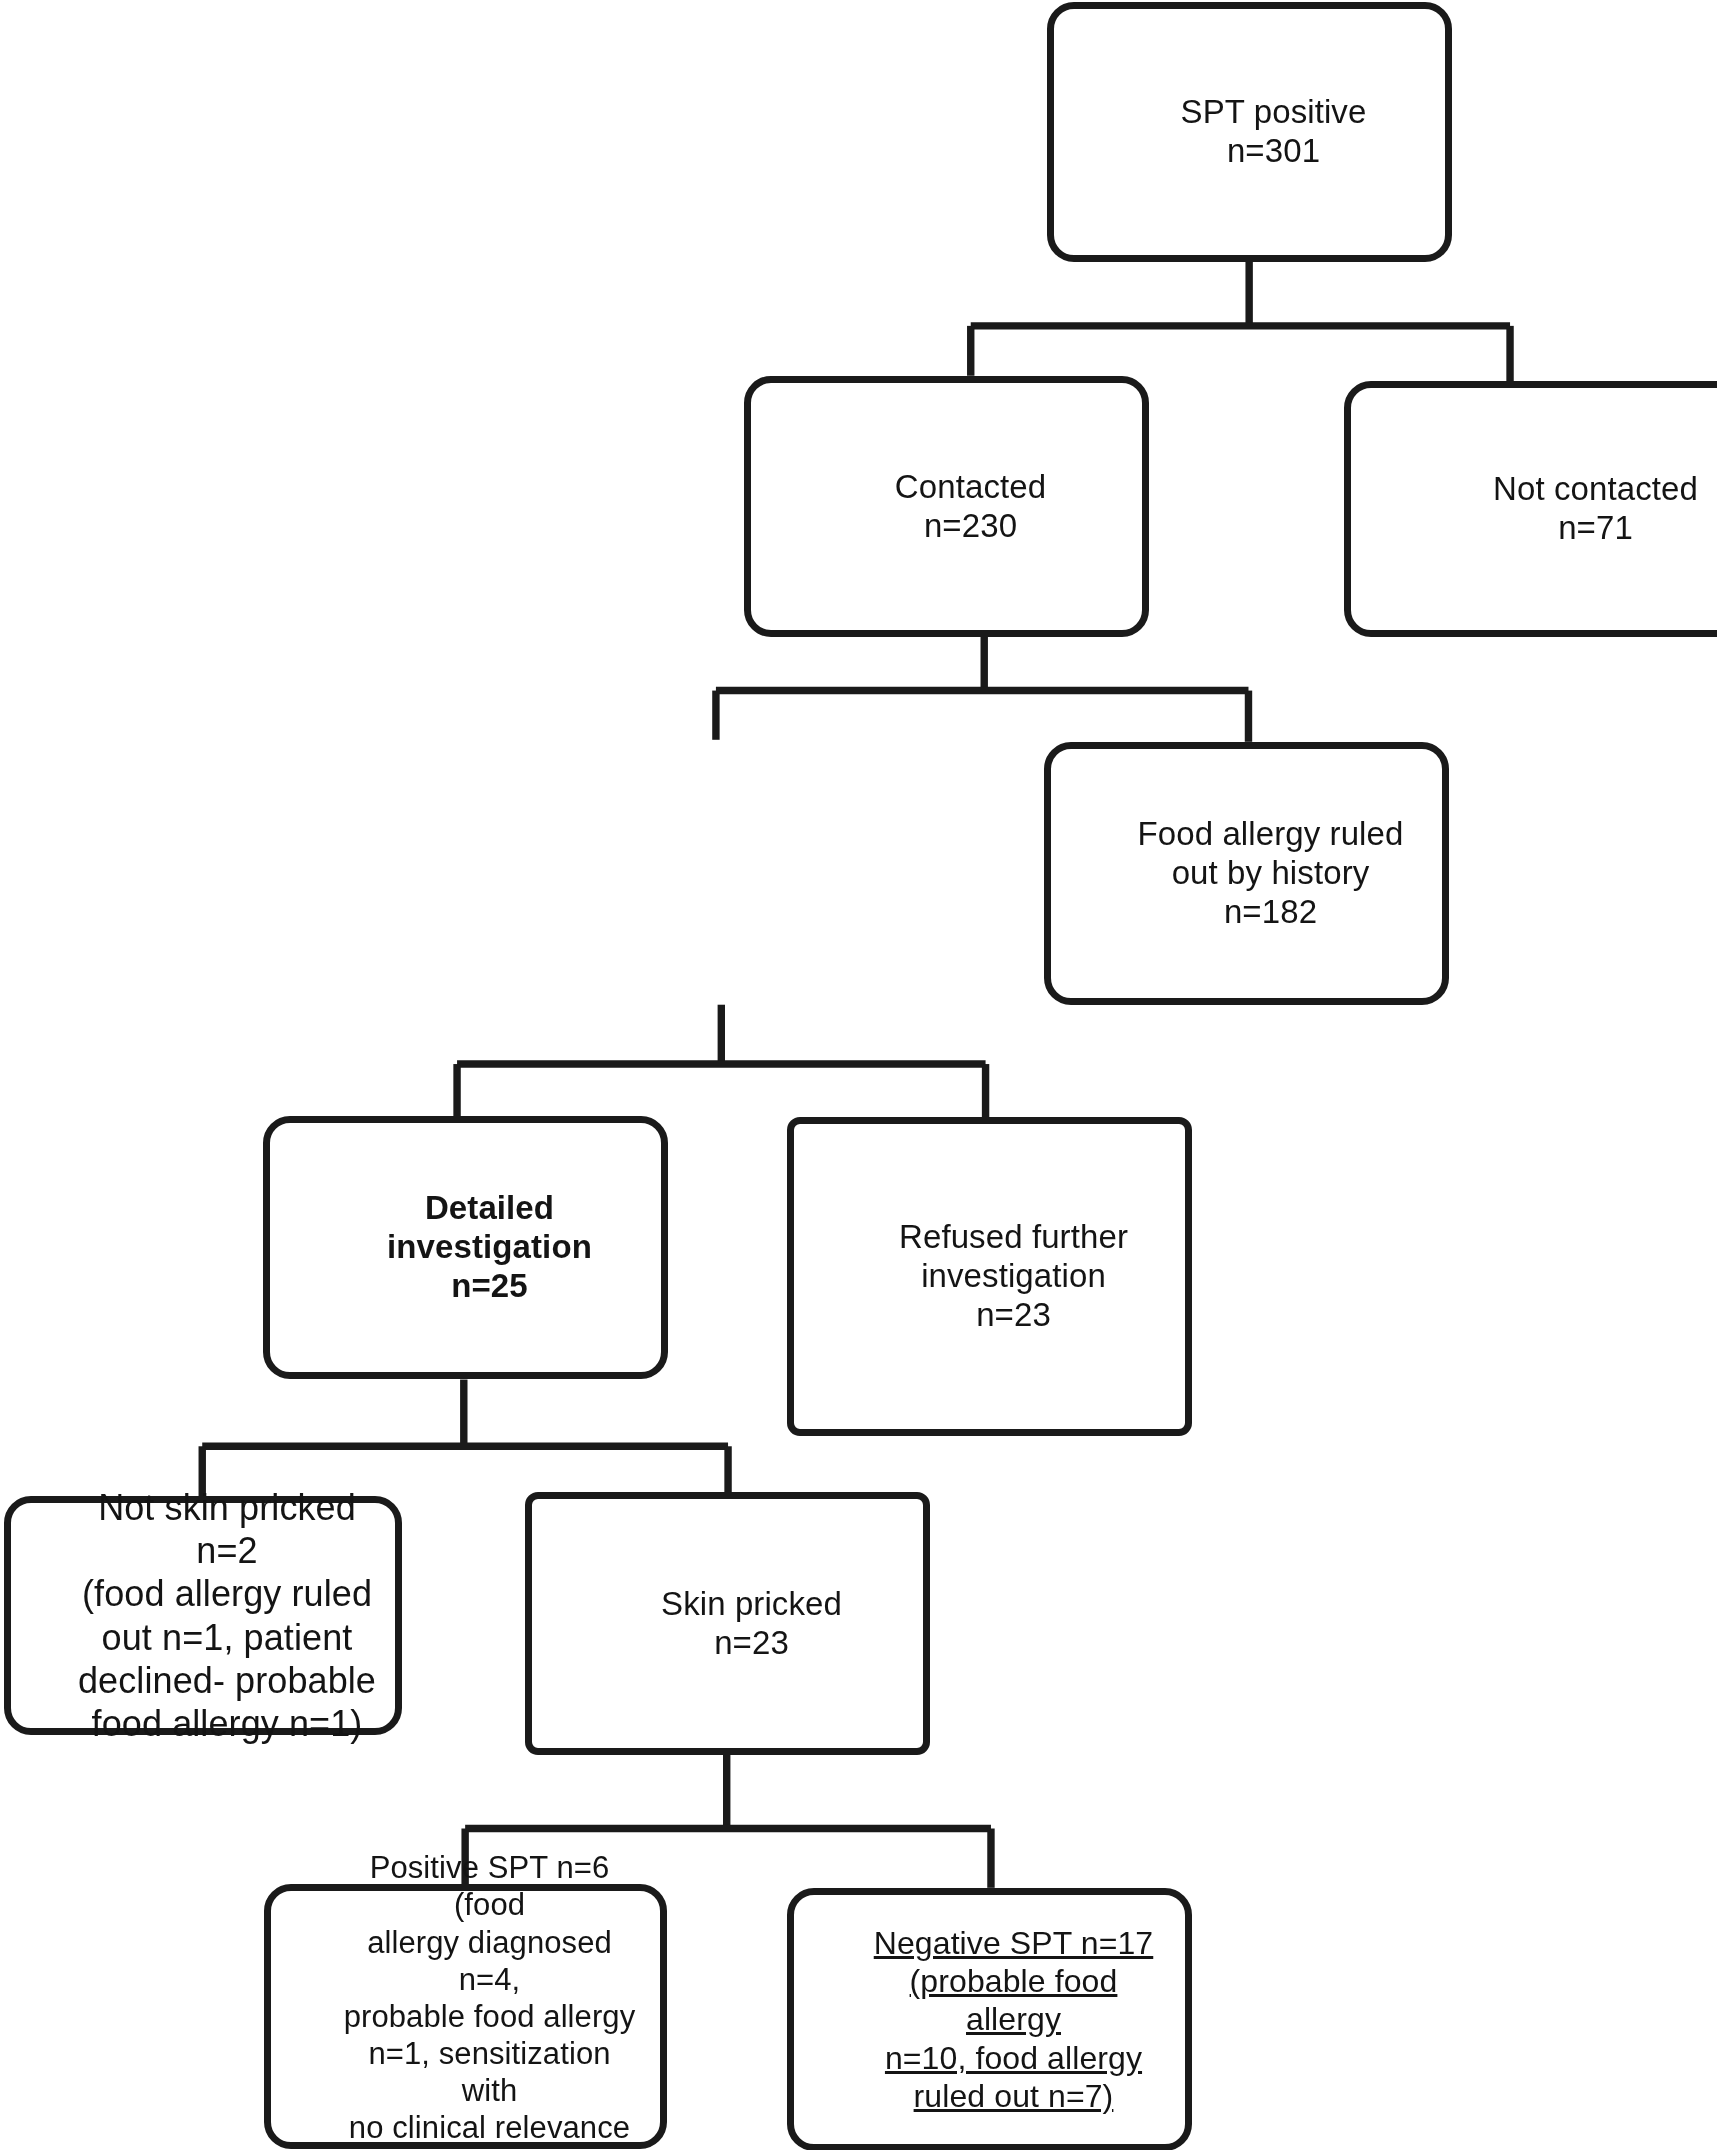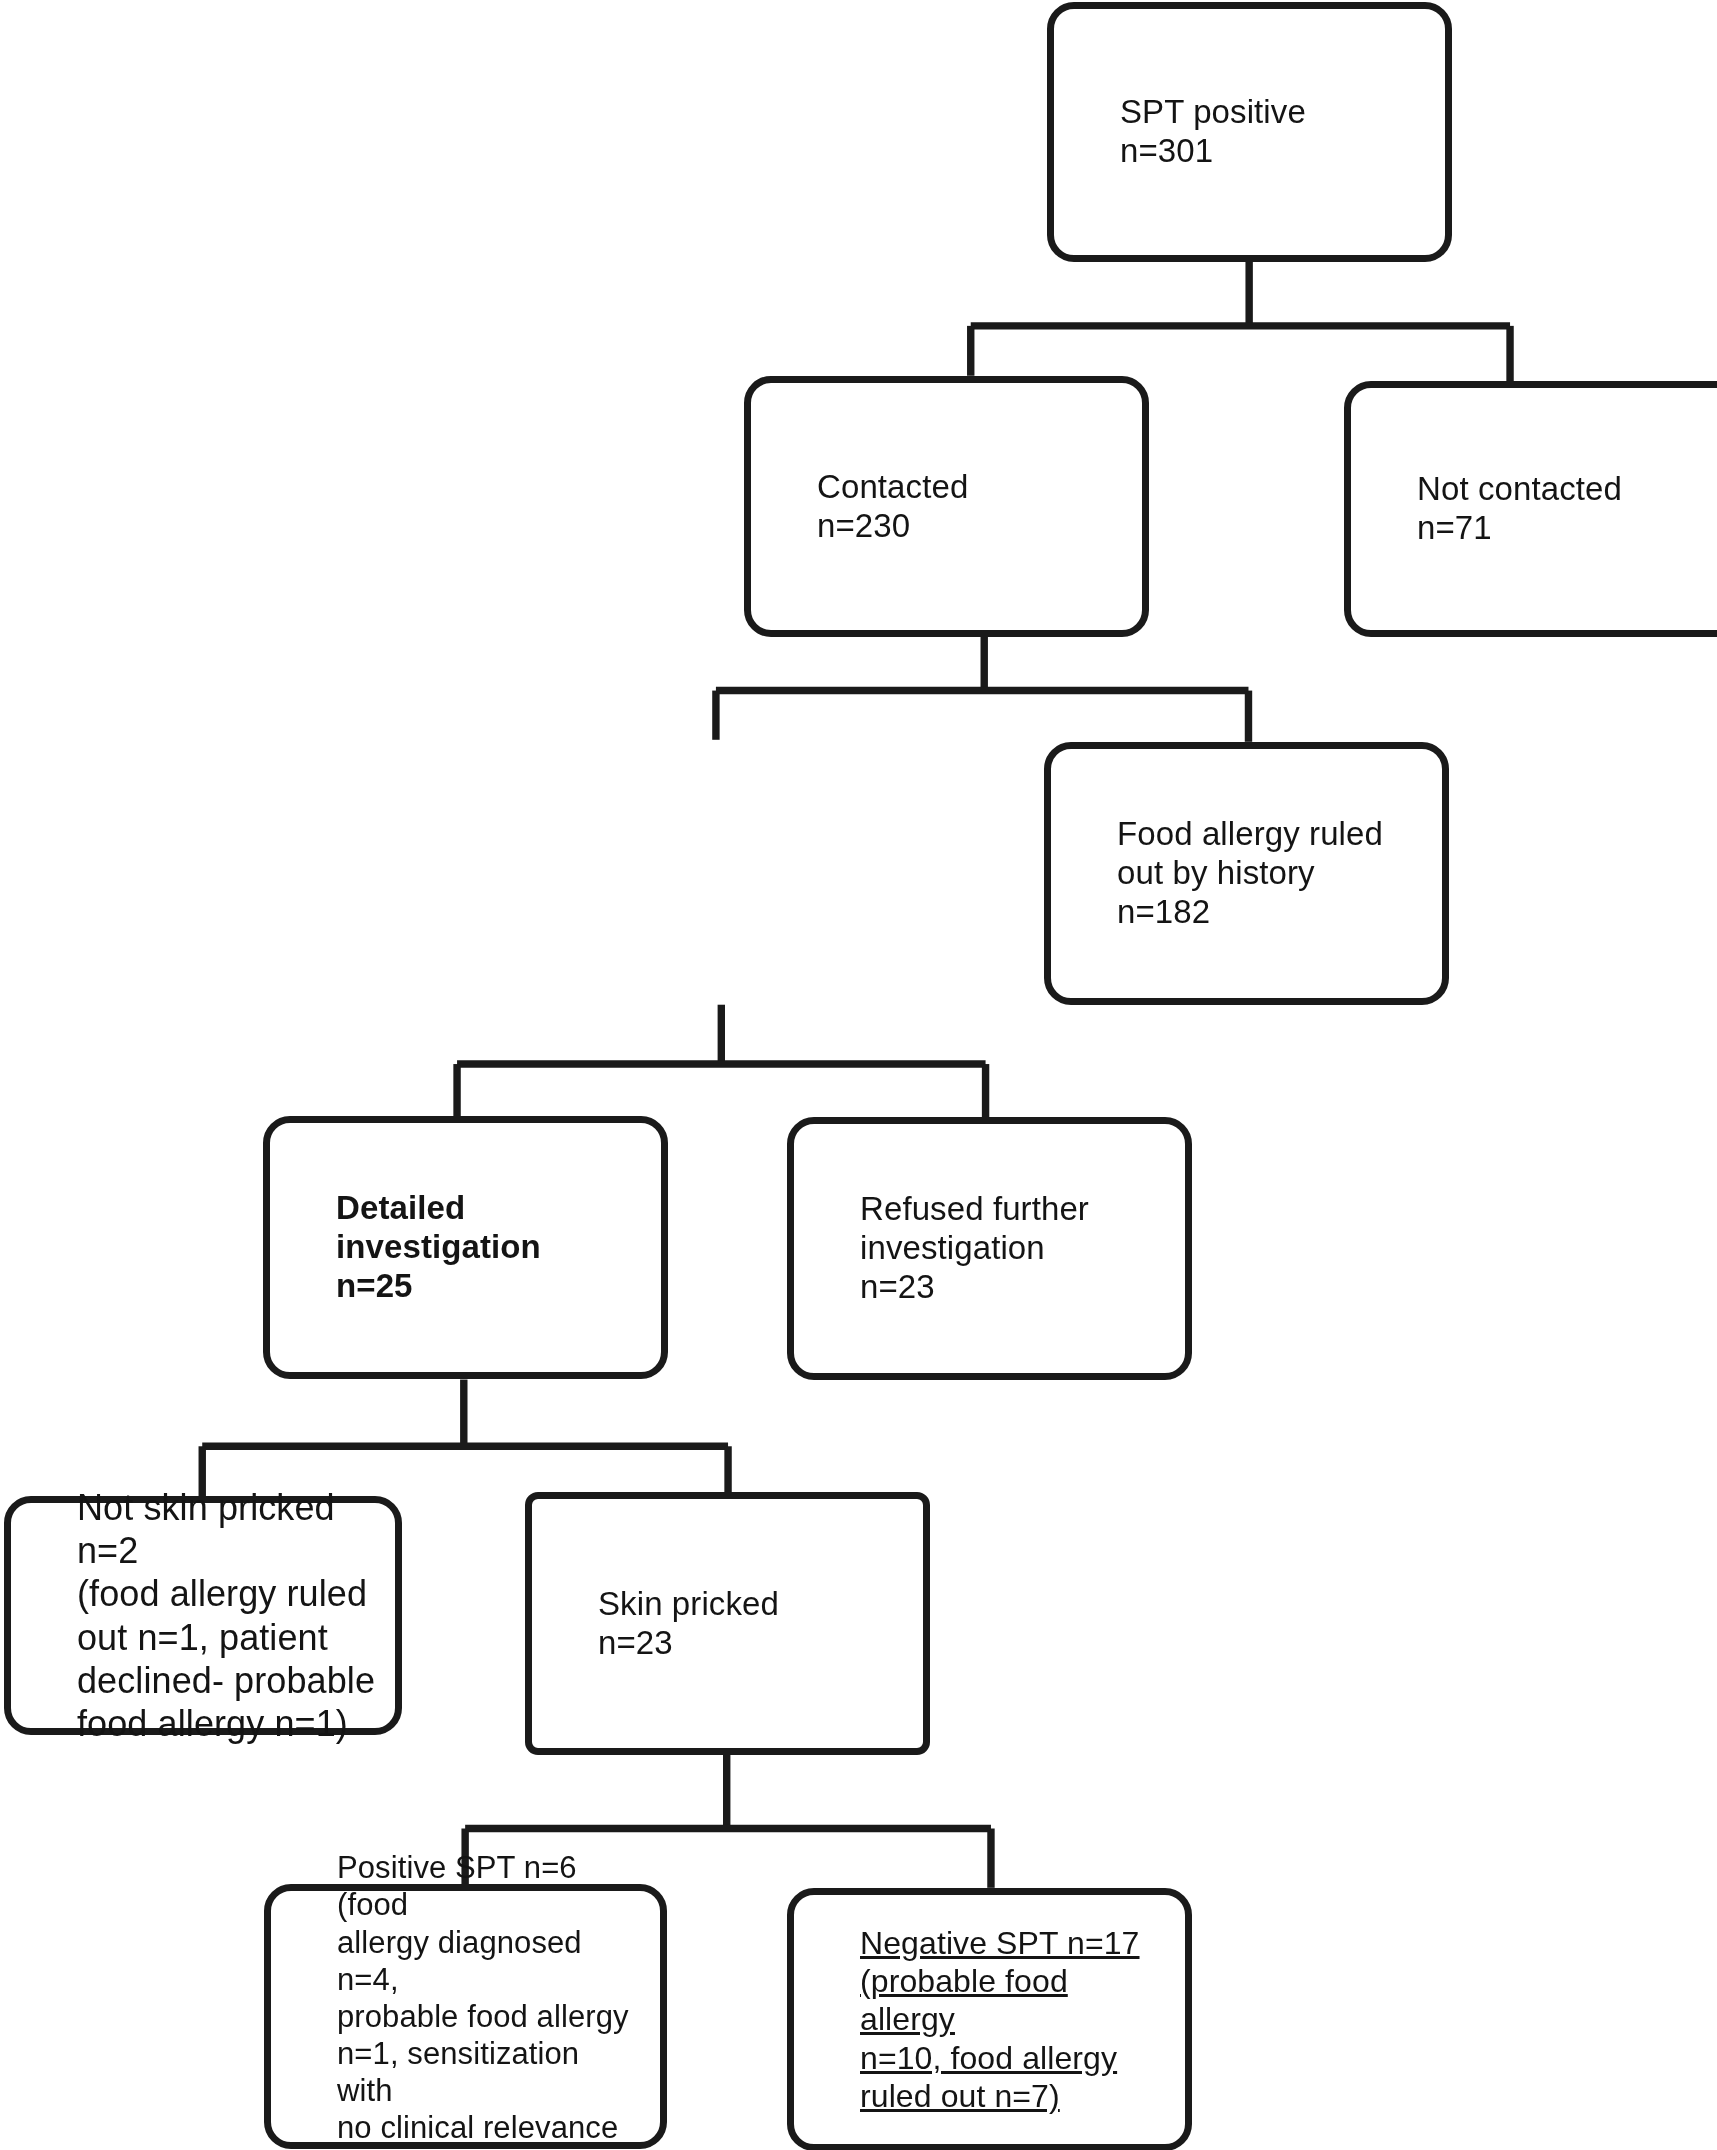--- a/index.html
+++ b/index.html
@@ -31,38 +31,38 @@
     border: 7.4px solid #1a1a1a;
     border-radius: 27px;
     display: flex;
     align-items: center;
     justify-content: center;
     z-index: 2;
   }
   .node-label {
     display: block;
     width: 100%;
-    text-align: left;
+    text-align: center;
     color: #141414;
     font-size: 33px;
     line-height: 1.18;
     letter-spacing: 0.1px;
     white-space: pre-line;
     padding: 0 18px;
     box-sizing: border-box;
     margin-left: 48px;
   }
   
   #node-spt-positive        { left: 1047px; top: 2px;    width: 405px;  height: 260px; }
   #node-contacted           { left: 744px; top: 376px;  width: 405px;  height: 261px; }
   #node-not-contacted       { left: 1344px; top: 381px;  width: 455px;  height: 256px; }
   #node-suspicious          { left: 525px;  top: 740px; width: 405px;  height: 265px; }
   #node-ruled-out-history   { left: 1044px; top: 742px; width: 405px;  height: 263px; }
   #node-detailed            { left: 263px;  top: 1116px; width: 405px;  height: 263px; font-weight: bold; }
-  #node-refused             { left: 787px; top: 1117px; width: 405px;  height: 263px; }
+  #node-refused             { left: 787px; top: 1117px; width: 405px;  height: 319px; border-radius: 13px; }
   #node-not-skin-pricked    { left: 4px;    top: 1496px; width: 398px;  height: 239px; }
   #node-skin-pricked        { left: 525px;  top: 1492px; width: 405px;  height: 263px; border-radius: 13px; }
   #node-positive-spt        { left: 264px;  top: 1884px; width: 403px;  height: 265px; }
   #node-negative-spt        { left: 787px; top: 1888px; width: 405px;  height: 263px; }
   #node-not-skin-pricked .node-label { font-size: 36px; line-height: 1.20; }
   #node-positive-spt  .node-label    { font-size: 31px; line-height: 1.20; }
   #node-negative-spt  .node-label    { font-size: 32px; line-height: 1.20; text-decoration: underline; }
 </style>
 </head>
 <body>

